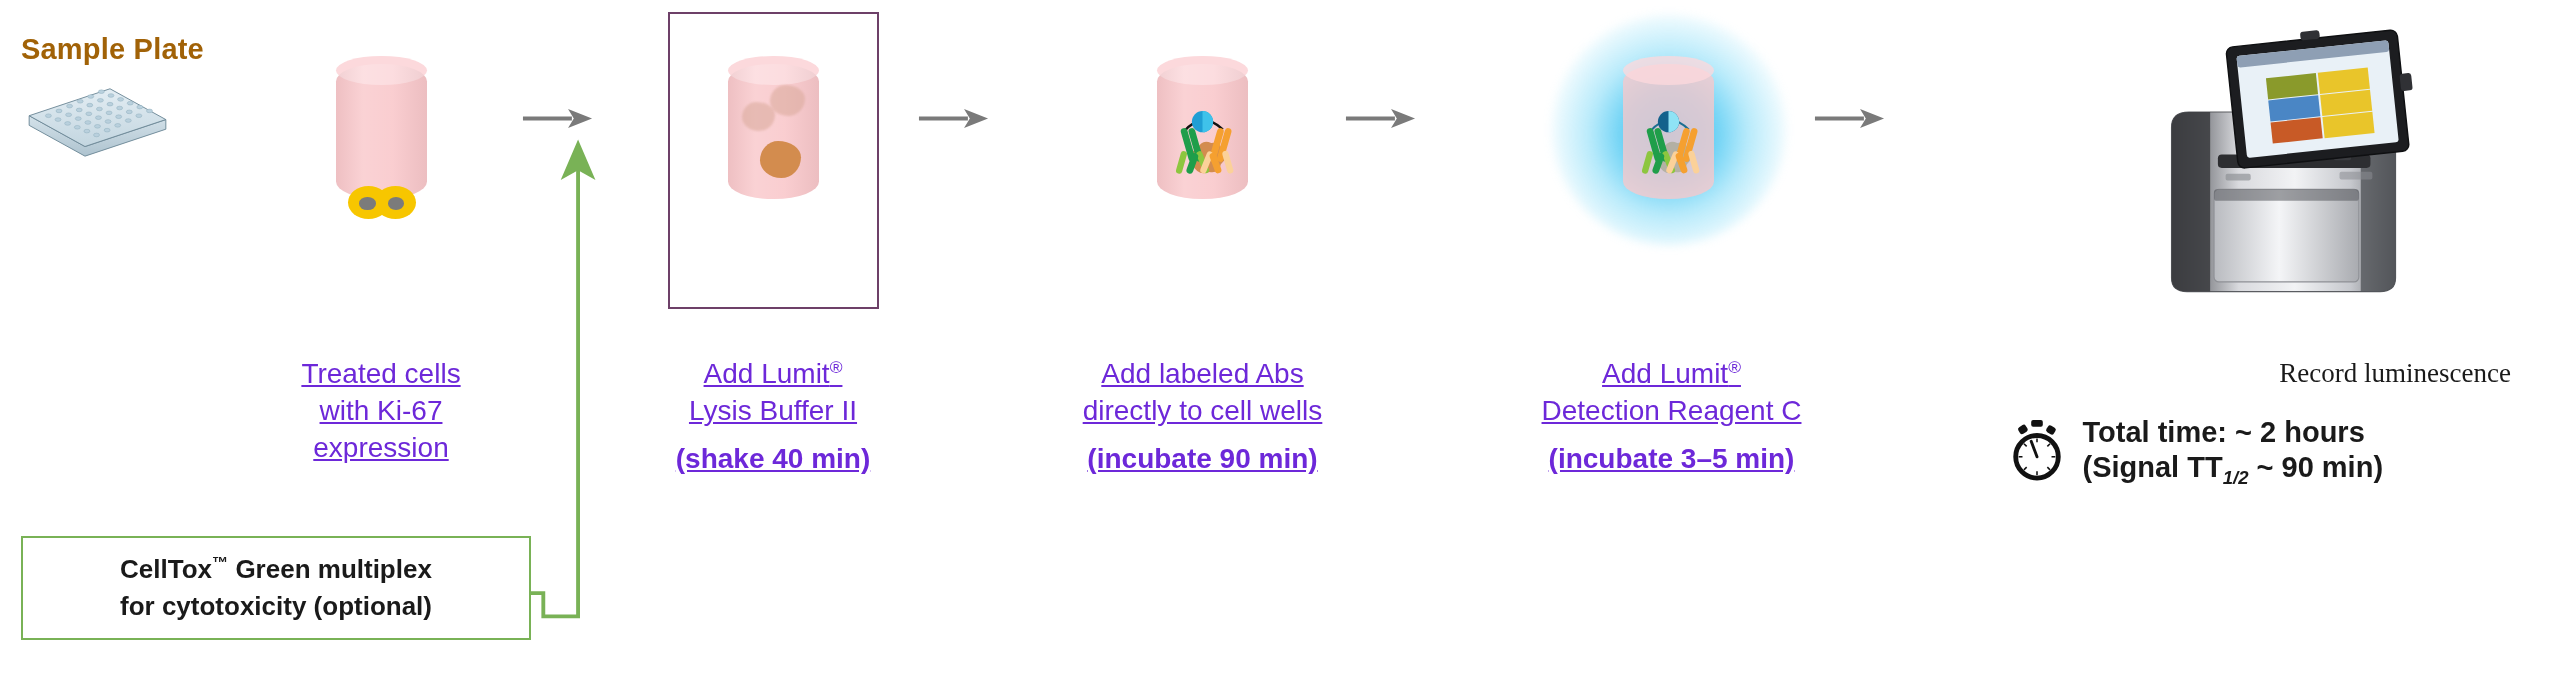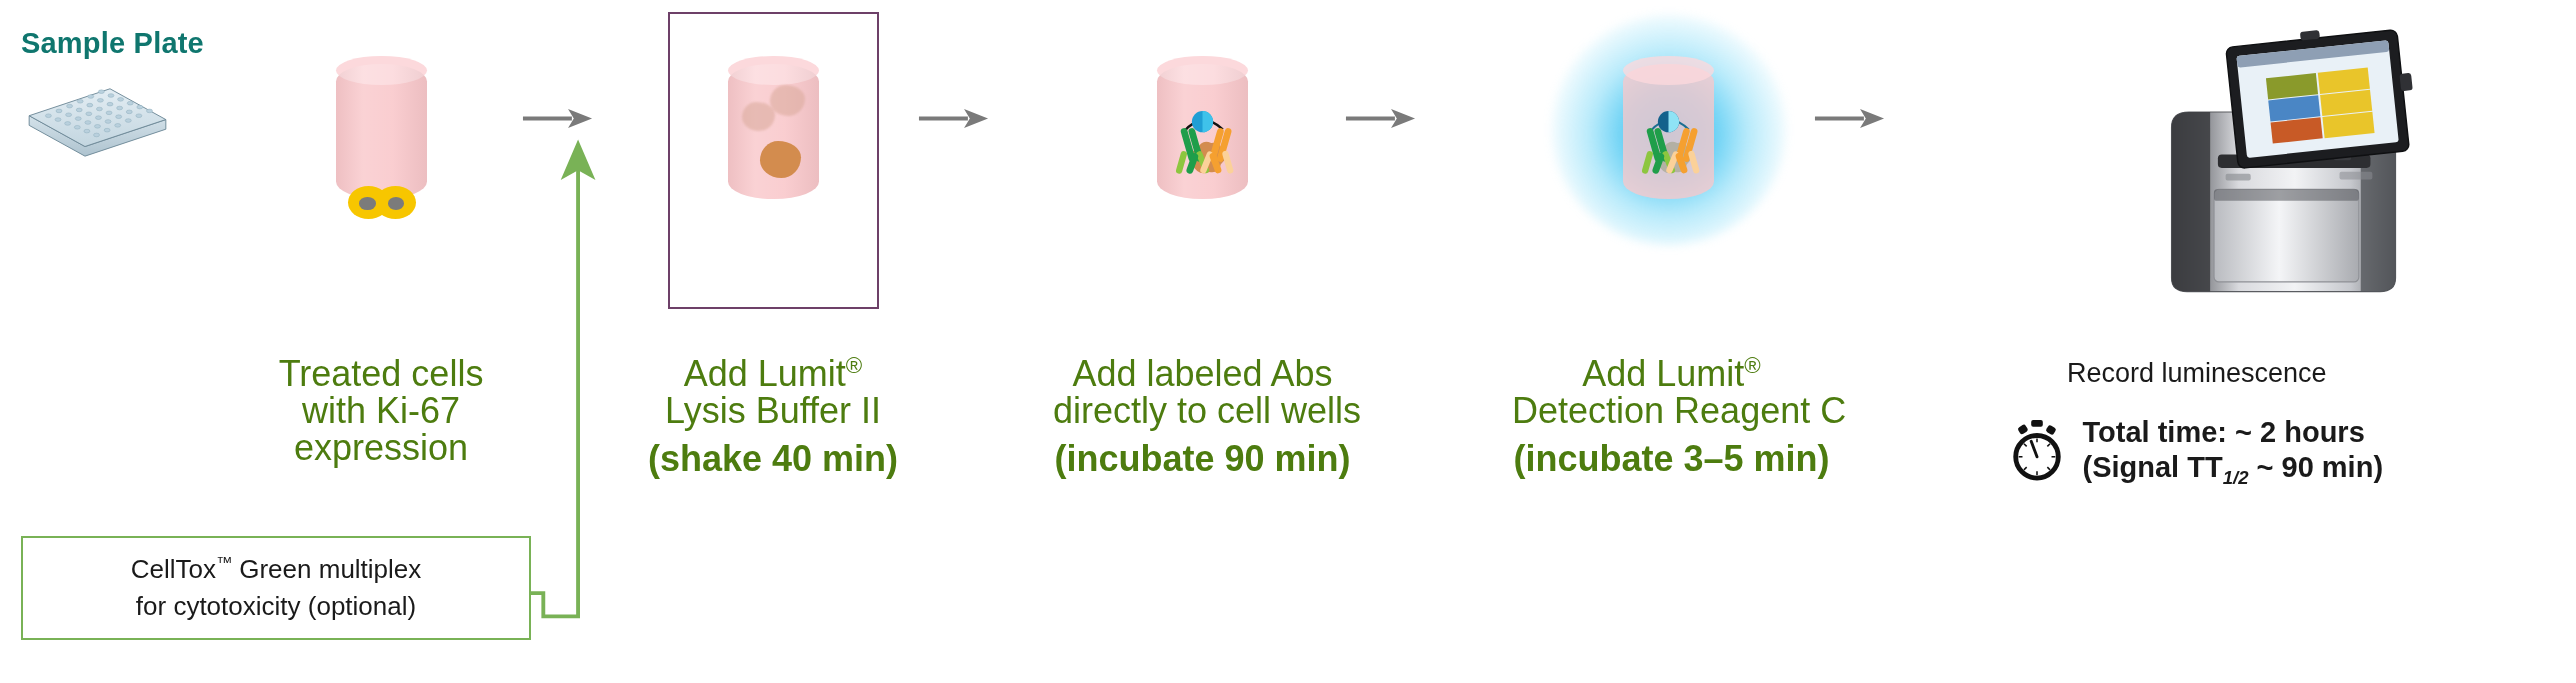--- a/index.html
+++ b/index.html
@@ -15,24 +15,24 @@
     font-family: "Liberation Sans", sans-serif;
     color: #1a1a1a;
   }
 
   
   .abs { position: absolute; }
 
   
   #sample-plate-label {
     left: 21px;
-    top: 27px;
+    top: 33px;
     font-size: 29px;
     font-weight: bold;
-    color: #0f766e;
+    color: #a16207;
     letter-spacing: 0.2px;
     white-space: nowrap;
   }
 
   
   #sample-plate-illustration {
     left: 25px;
     top: 83px;
     width: 145px;
     height: 77px;
@@ -138,51 +138,53 @@
     border: 2.9px solid #79b256;
     box-sizing: border-box;
     display: flex;
     flex-direction: column;
     align-items: center;
     justify-content: center;
     background: #ffffff;
   }
   .celltox-line {
     font-size: 26px;
-    font-weight: normal;
+    font-weight: bold;
     line-height: 37px;
     white-space: nowrap;
   }
 
   
   .caption {
     position: absolute;
     text-align: center;
-    font-size: 36px;
+    font-size: 28px;
     line-height: 37px;
-    color: #4d7c0f;
+    color: #6d28d9;
+    text-decoration: underline;
   }
   .caption .line { display: block; white-space: nowrap; }
   .caption .timing {
     display: block;
     font-weight: bold;
     margin-top: 11px;
     white-space: nowrap;
   }
   sup.reg { font-size: 0.62em; vertical-align: super; line-height: 0; }
 
   
   #record-caption {
     position: absolute;
     left: 2067px;
     top: 355px;
     width: 444px;
-    text-align: left;
+    text-align: right;
     font-size: 27px;
     line-height: 37px;
+    font-family: Liberation Serif, serif;
   }
   #total-time-row {
     position: absolute;
     left: 2007px;
     top: 415px;
     display: flex;
     align-items: center;
     gap: 15.5px;
   }
   #total-time-text { font-size: 29px; font-weight: bold; line-height: 35px; }

